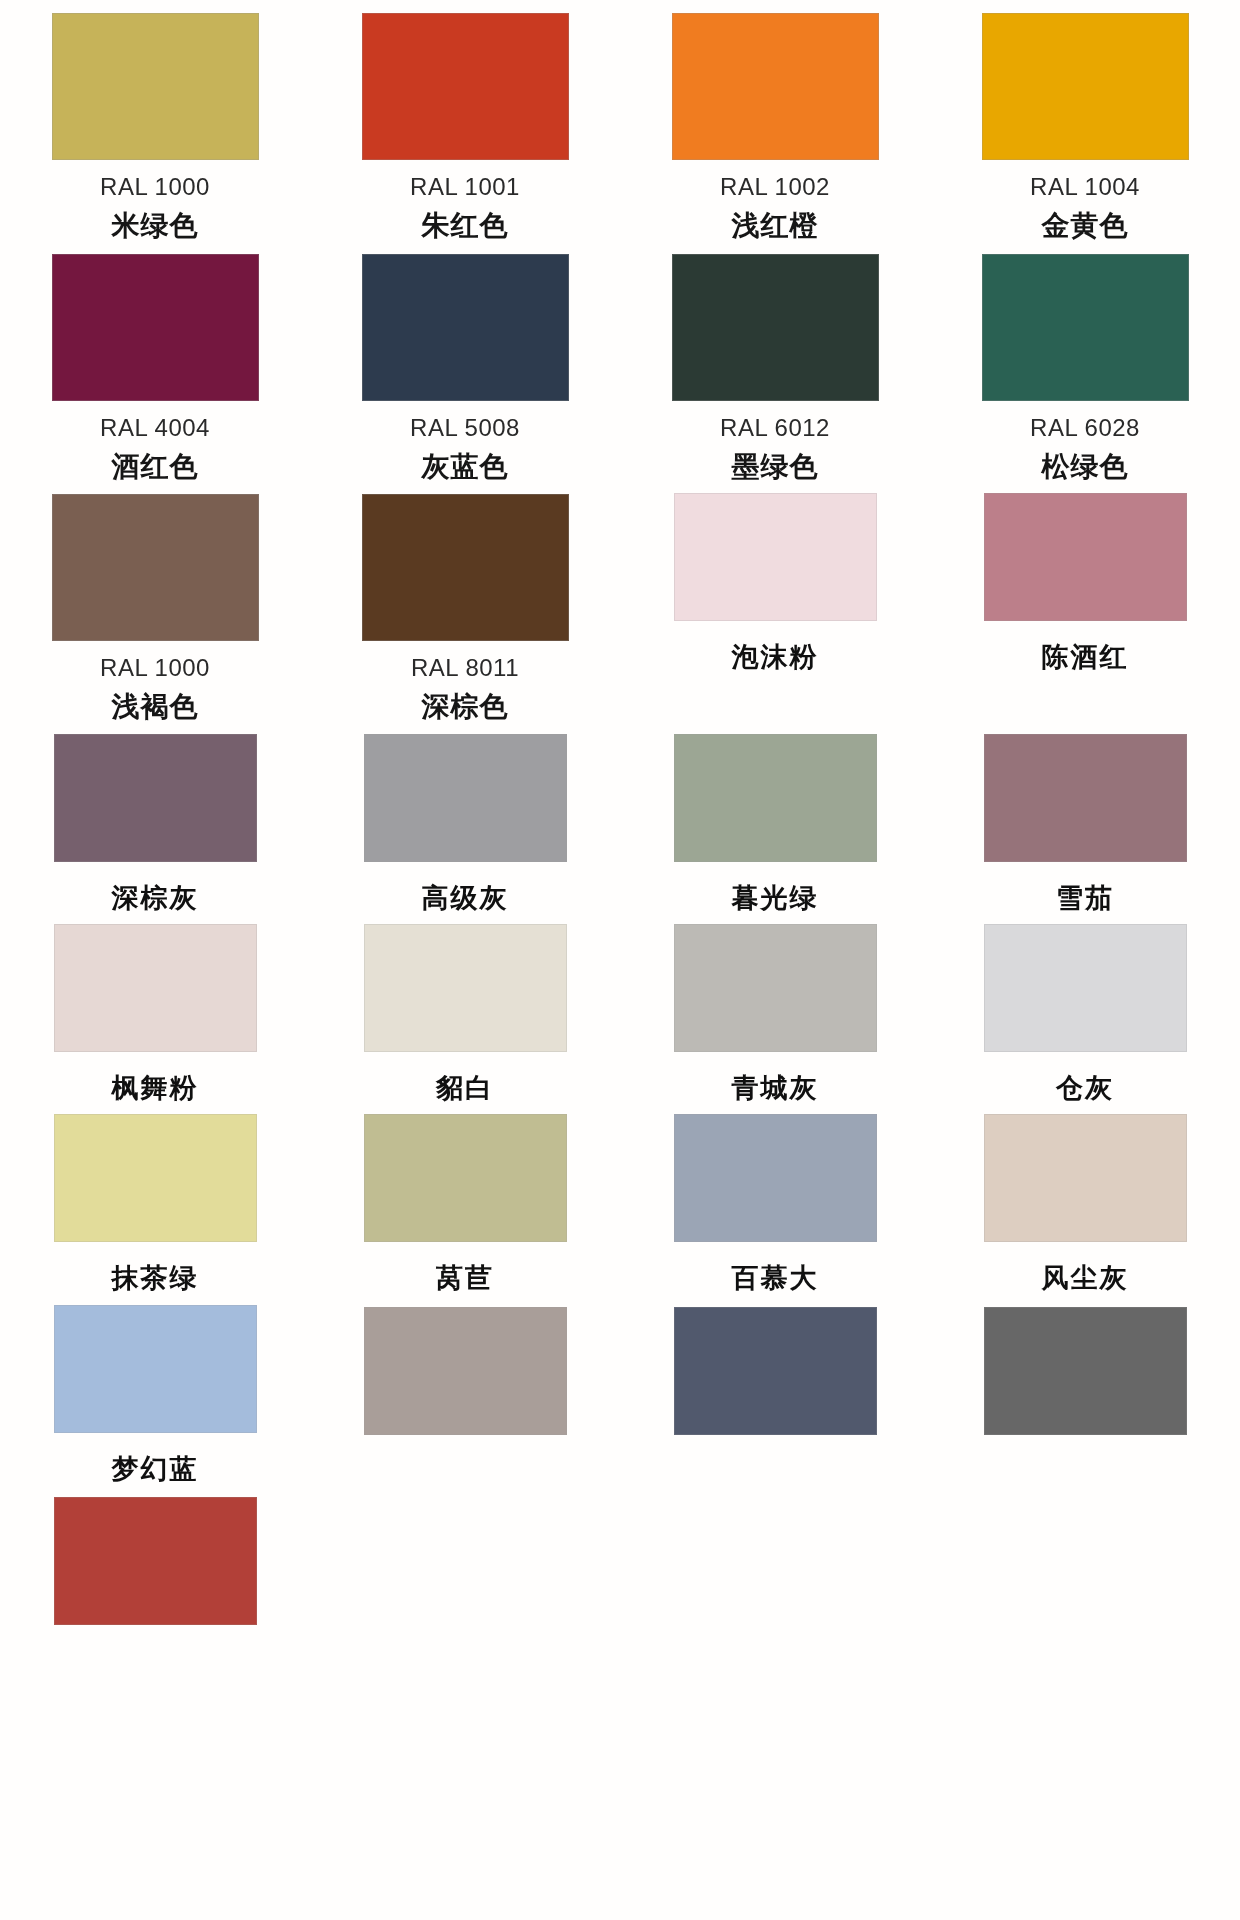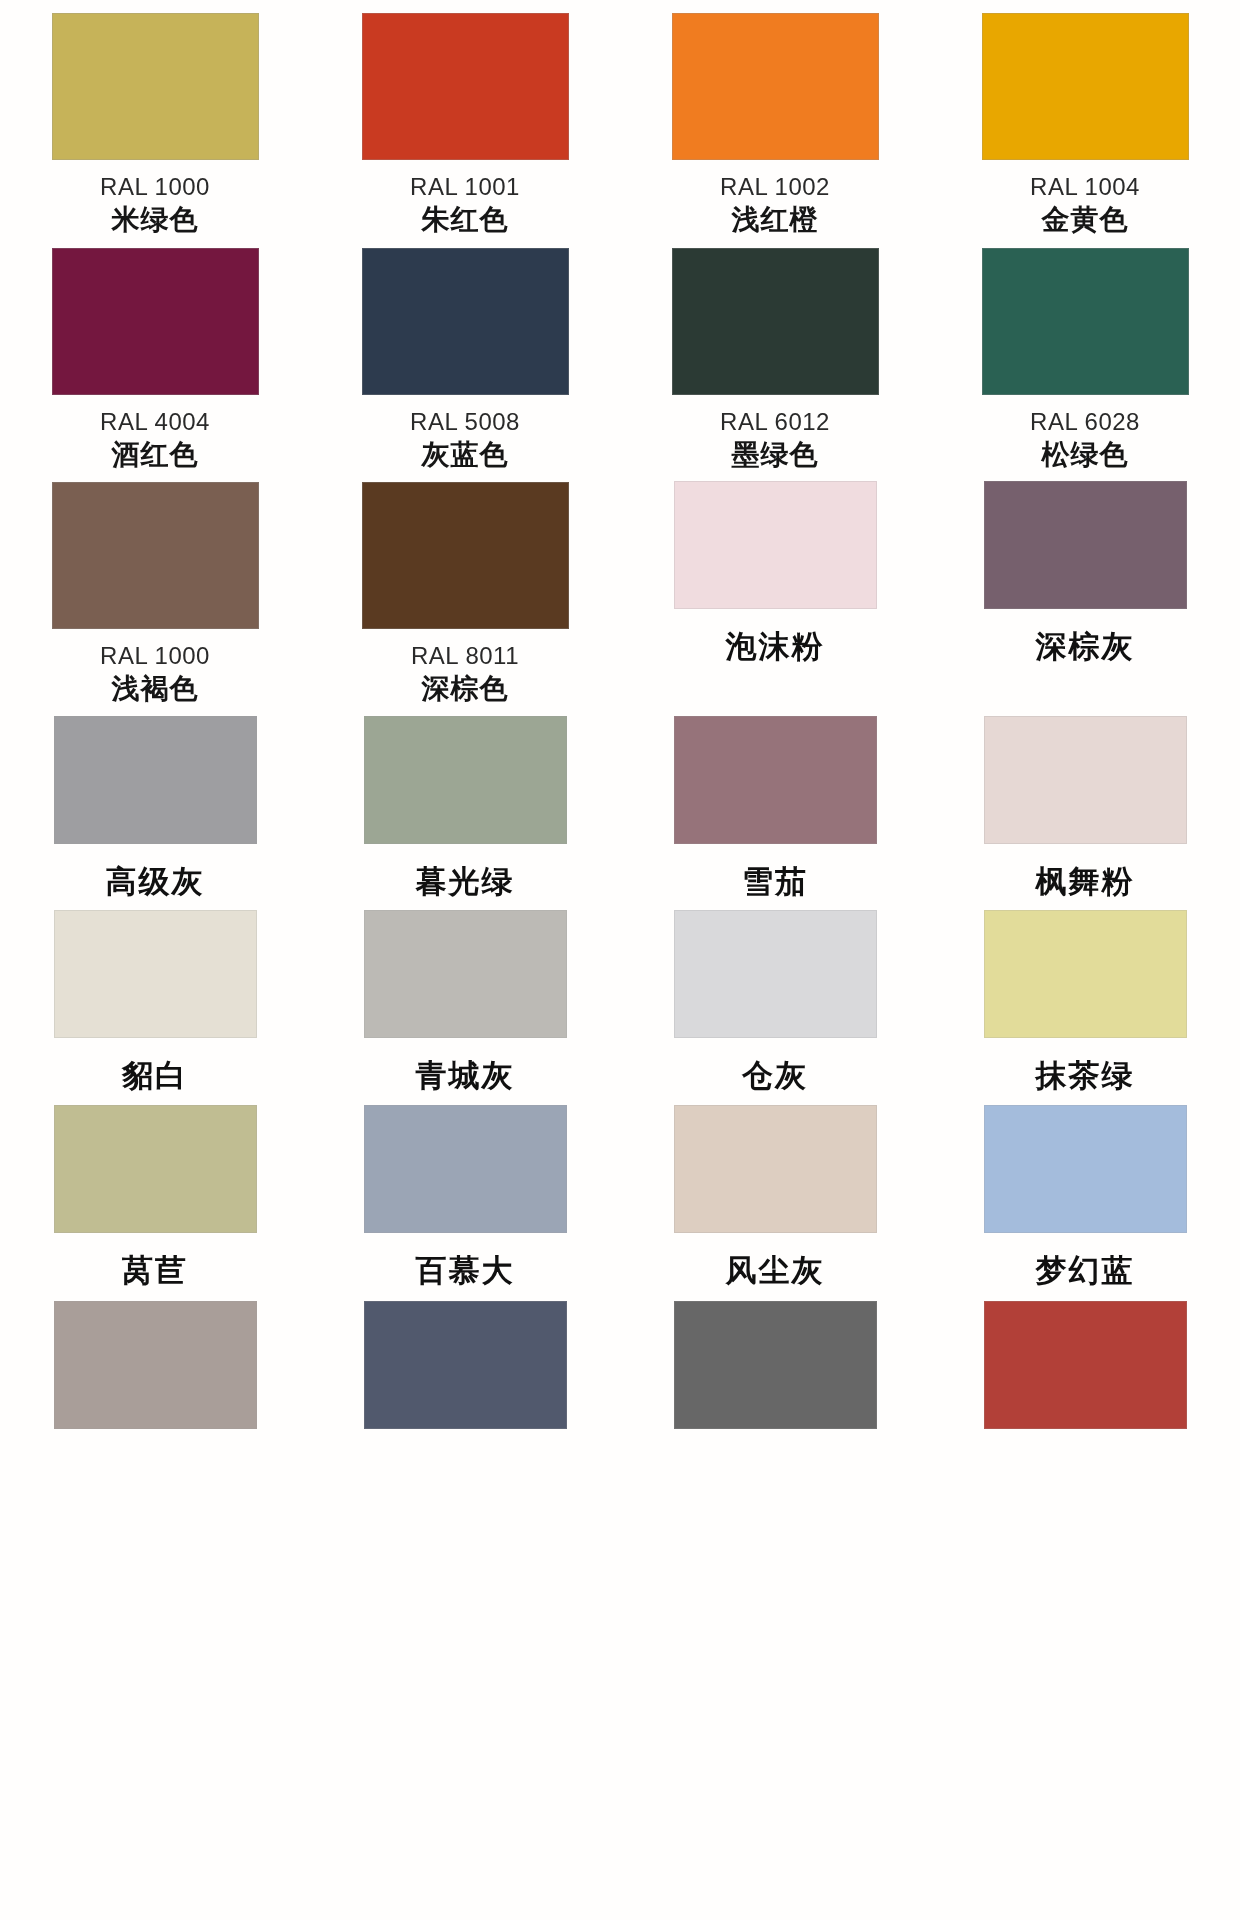--- a/index.html
+++ b/index.html
@@ -58,35 +58,35 @@
     letter-spacing: 0.5px;
     margin-top: 14px;
     line-height: 1.05;
     text-align: center;
     font-family: "Liberation Sans", "DejaVu Sans", sans-serif;
   }
   .cell-ral .label-name {
     font-size: 28px;
     color: #161616;
     font-weight: 700;
-    margin-top: 6px;
+    margin-top: 12px;
     line-height: 1.05;
     text-align: center;
     letter-spacing: 1px;
   }
 
   
   .cell-name .chip {
     width: 203px;
     height: 128px;
     margin-top: 12px;
     border: 1px solid rgba(160,160,160,0.22);
   }
   .cell-name .label-name {
-    font-size: 31px;
+    font-size: 27px;
     color: #101010;
     font-weight: 700;
     margin-top: 22px;
     line-height: 1.05;
     text-align: center;
     letter-spacing: 2px;
   }
 
   
   .cell-clip .chip {
@@ -148,20 +148,24 @@
       <div class="swatch-cell cell-ral">
         <div class="chip" style="background: rgb(90, 58, 33);"></div>
         <div class="label-code">RAL 8011</div>
         <div class="label-name">深棕色</div>
       </div>
       <div class="swatch-cell cell-name">
         <div class="chip" style="background: rgb(240, 220, 223);"></div>
         <div class="label-name">泡沫粉</div>
       </div>
       <div class="swatch-cell cell-name">
+        <div class="chip" style="background: rgb(188, 127, 138);"></div>
+        <div class="label-name">陈酒红</div>
+      </div>
+      <div class="swatch-cell cell-name">
         <div class="chip" style="background: rgb(118, 96, 109);"></div>
         <div class="label-name">深棕灰</div>
       </div>
       <div class="swatch-cell cell-name">
         <div class="chip" style="background: rgb(158, 158, 161);"></div>
         <div class="label-name">高级灰</div>
       </div>
       <div class="swatch-cell cell-name">
         <div class="chip" style="background: rgb(156, 166, 148);"></div>
         <div class="label-name">暮光绿</div>

